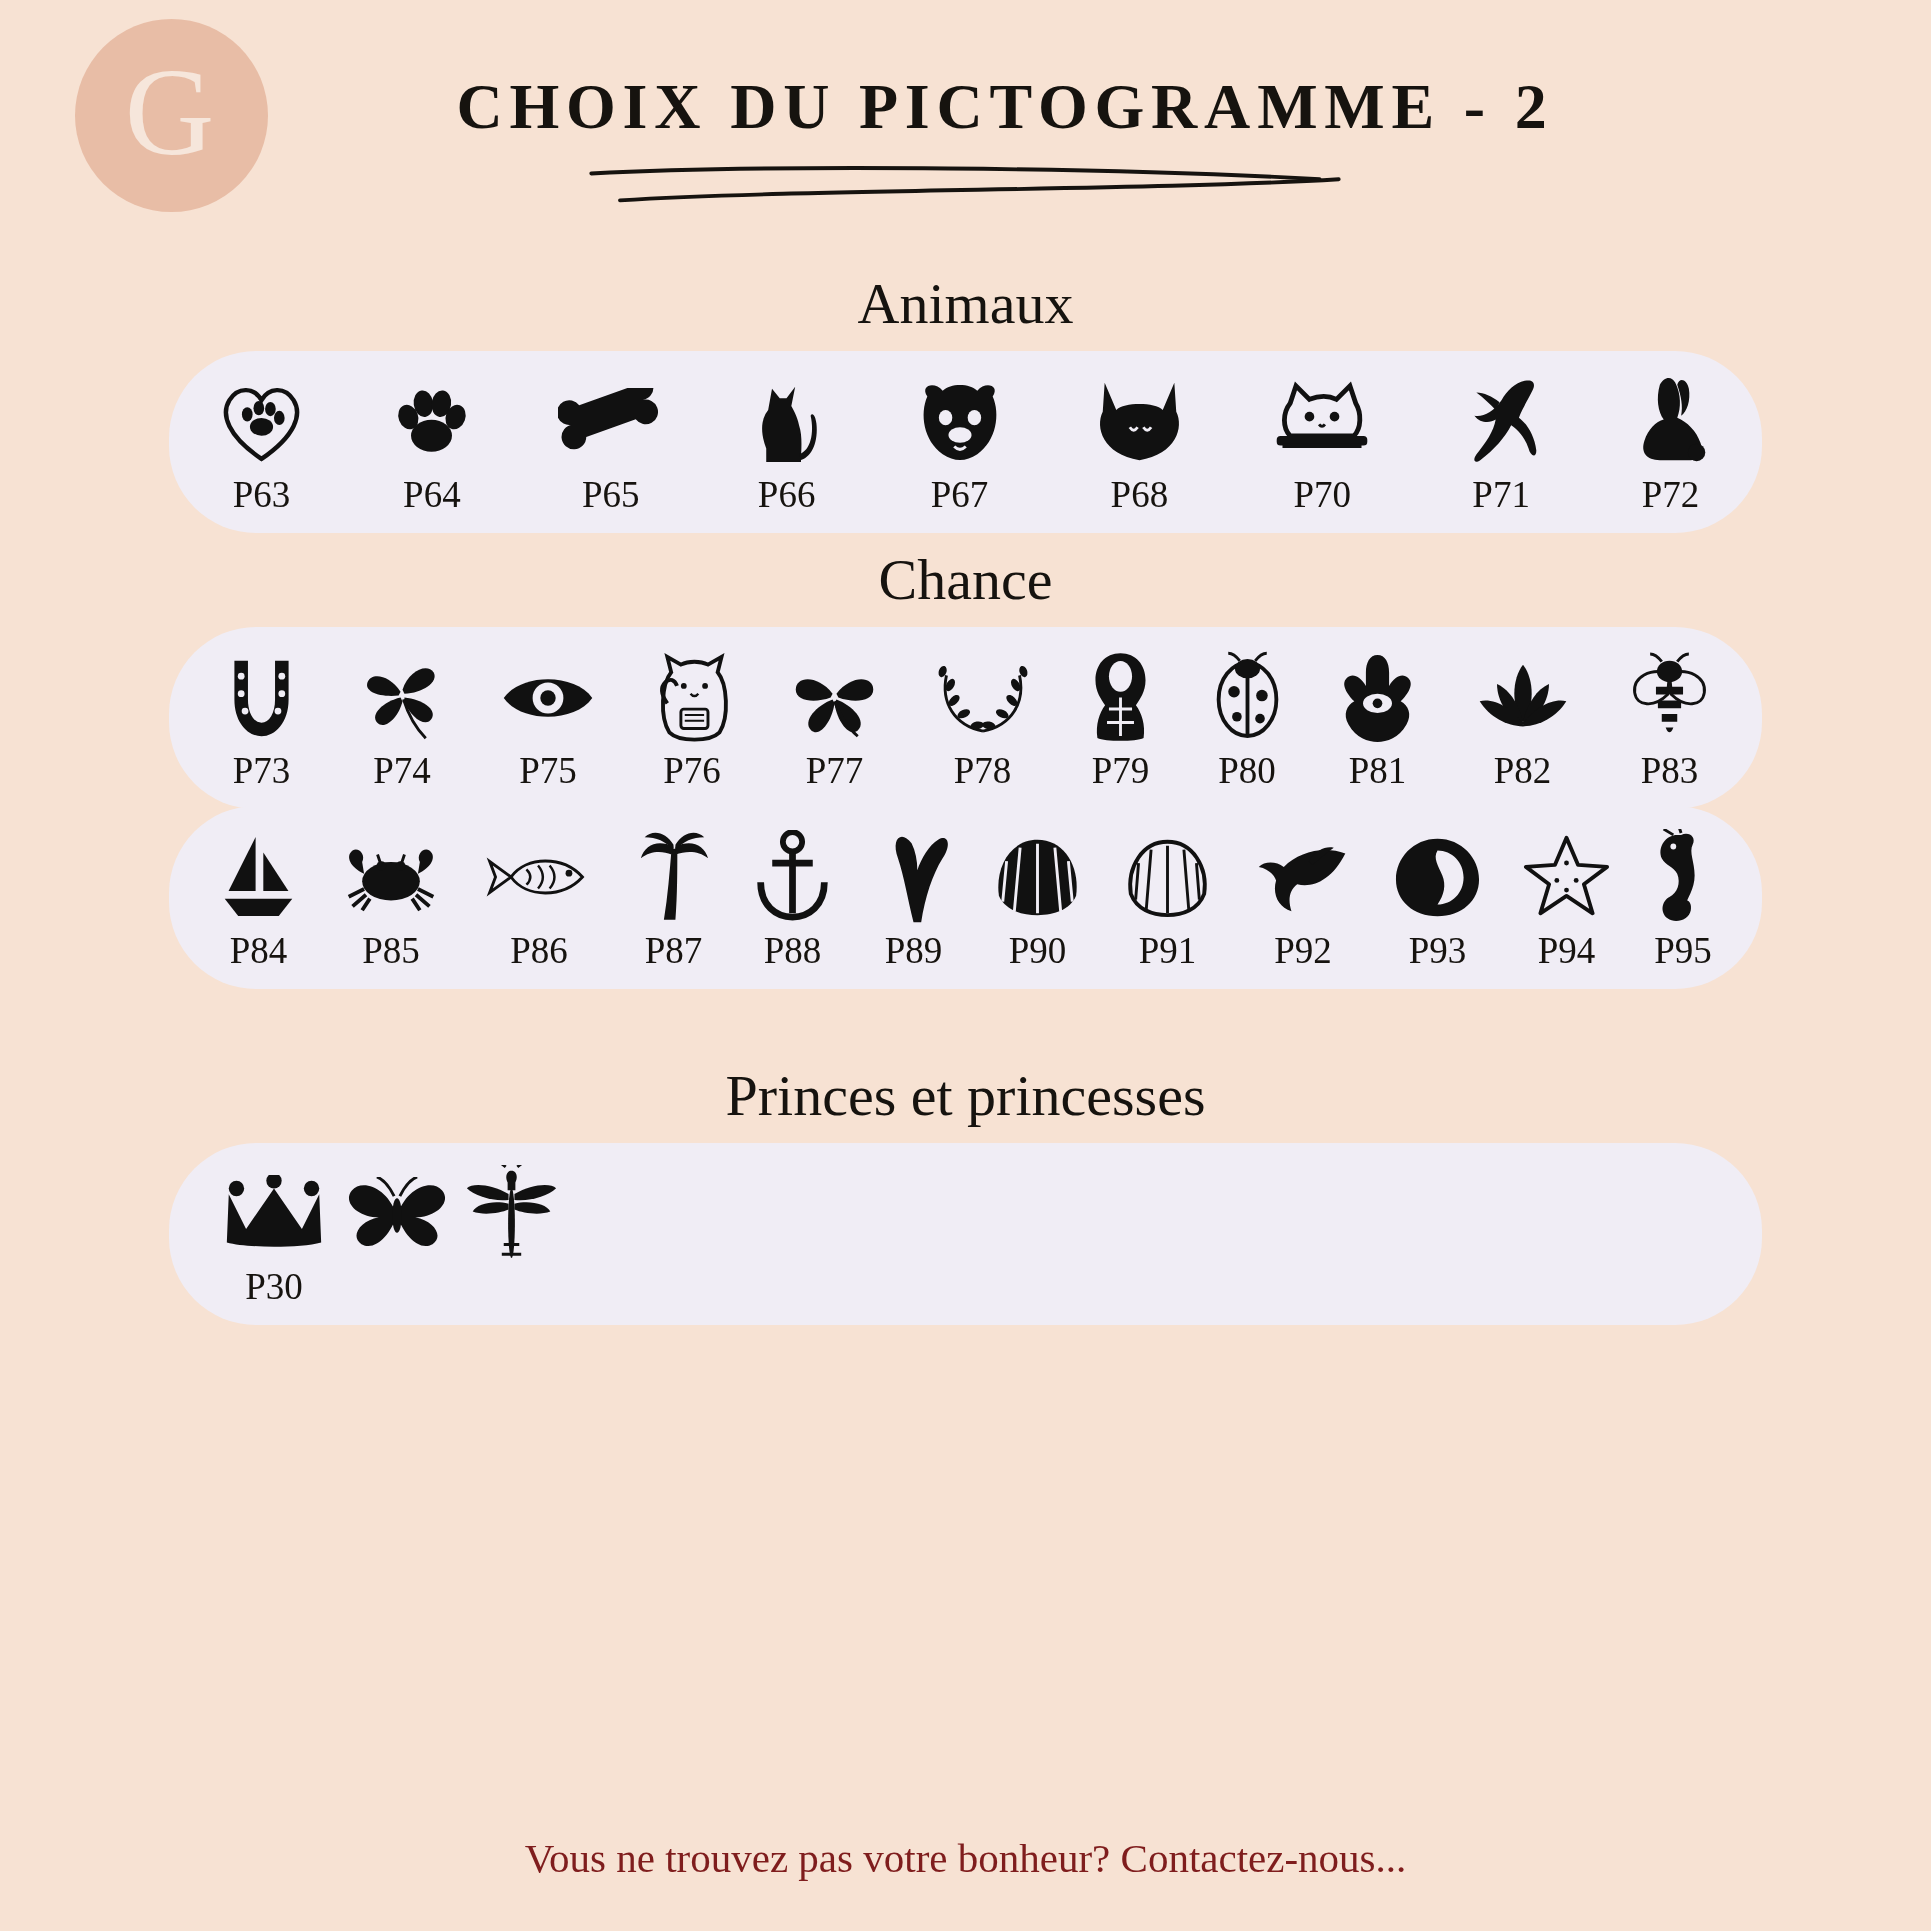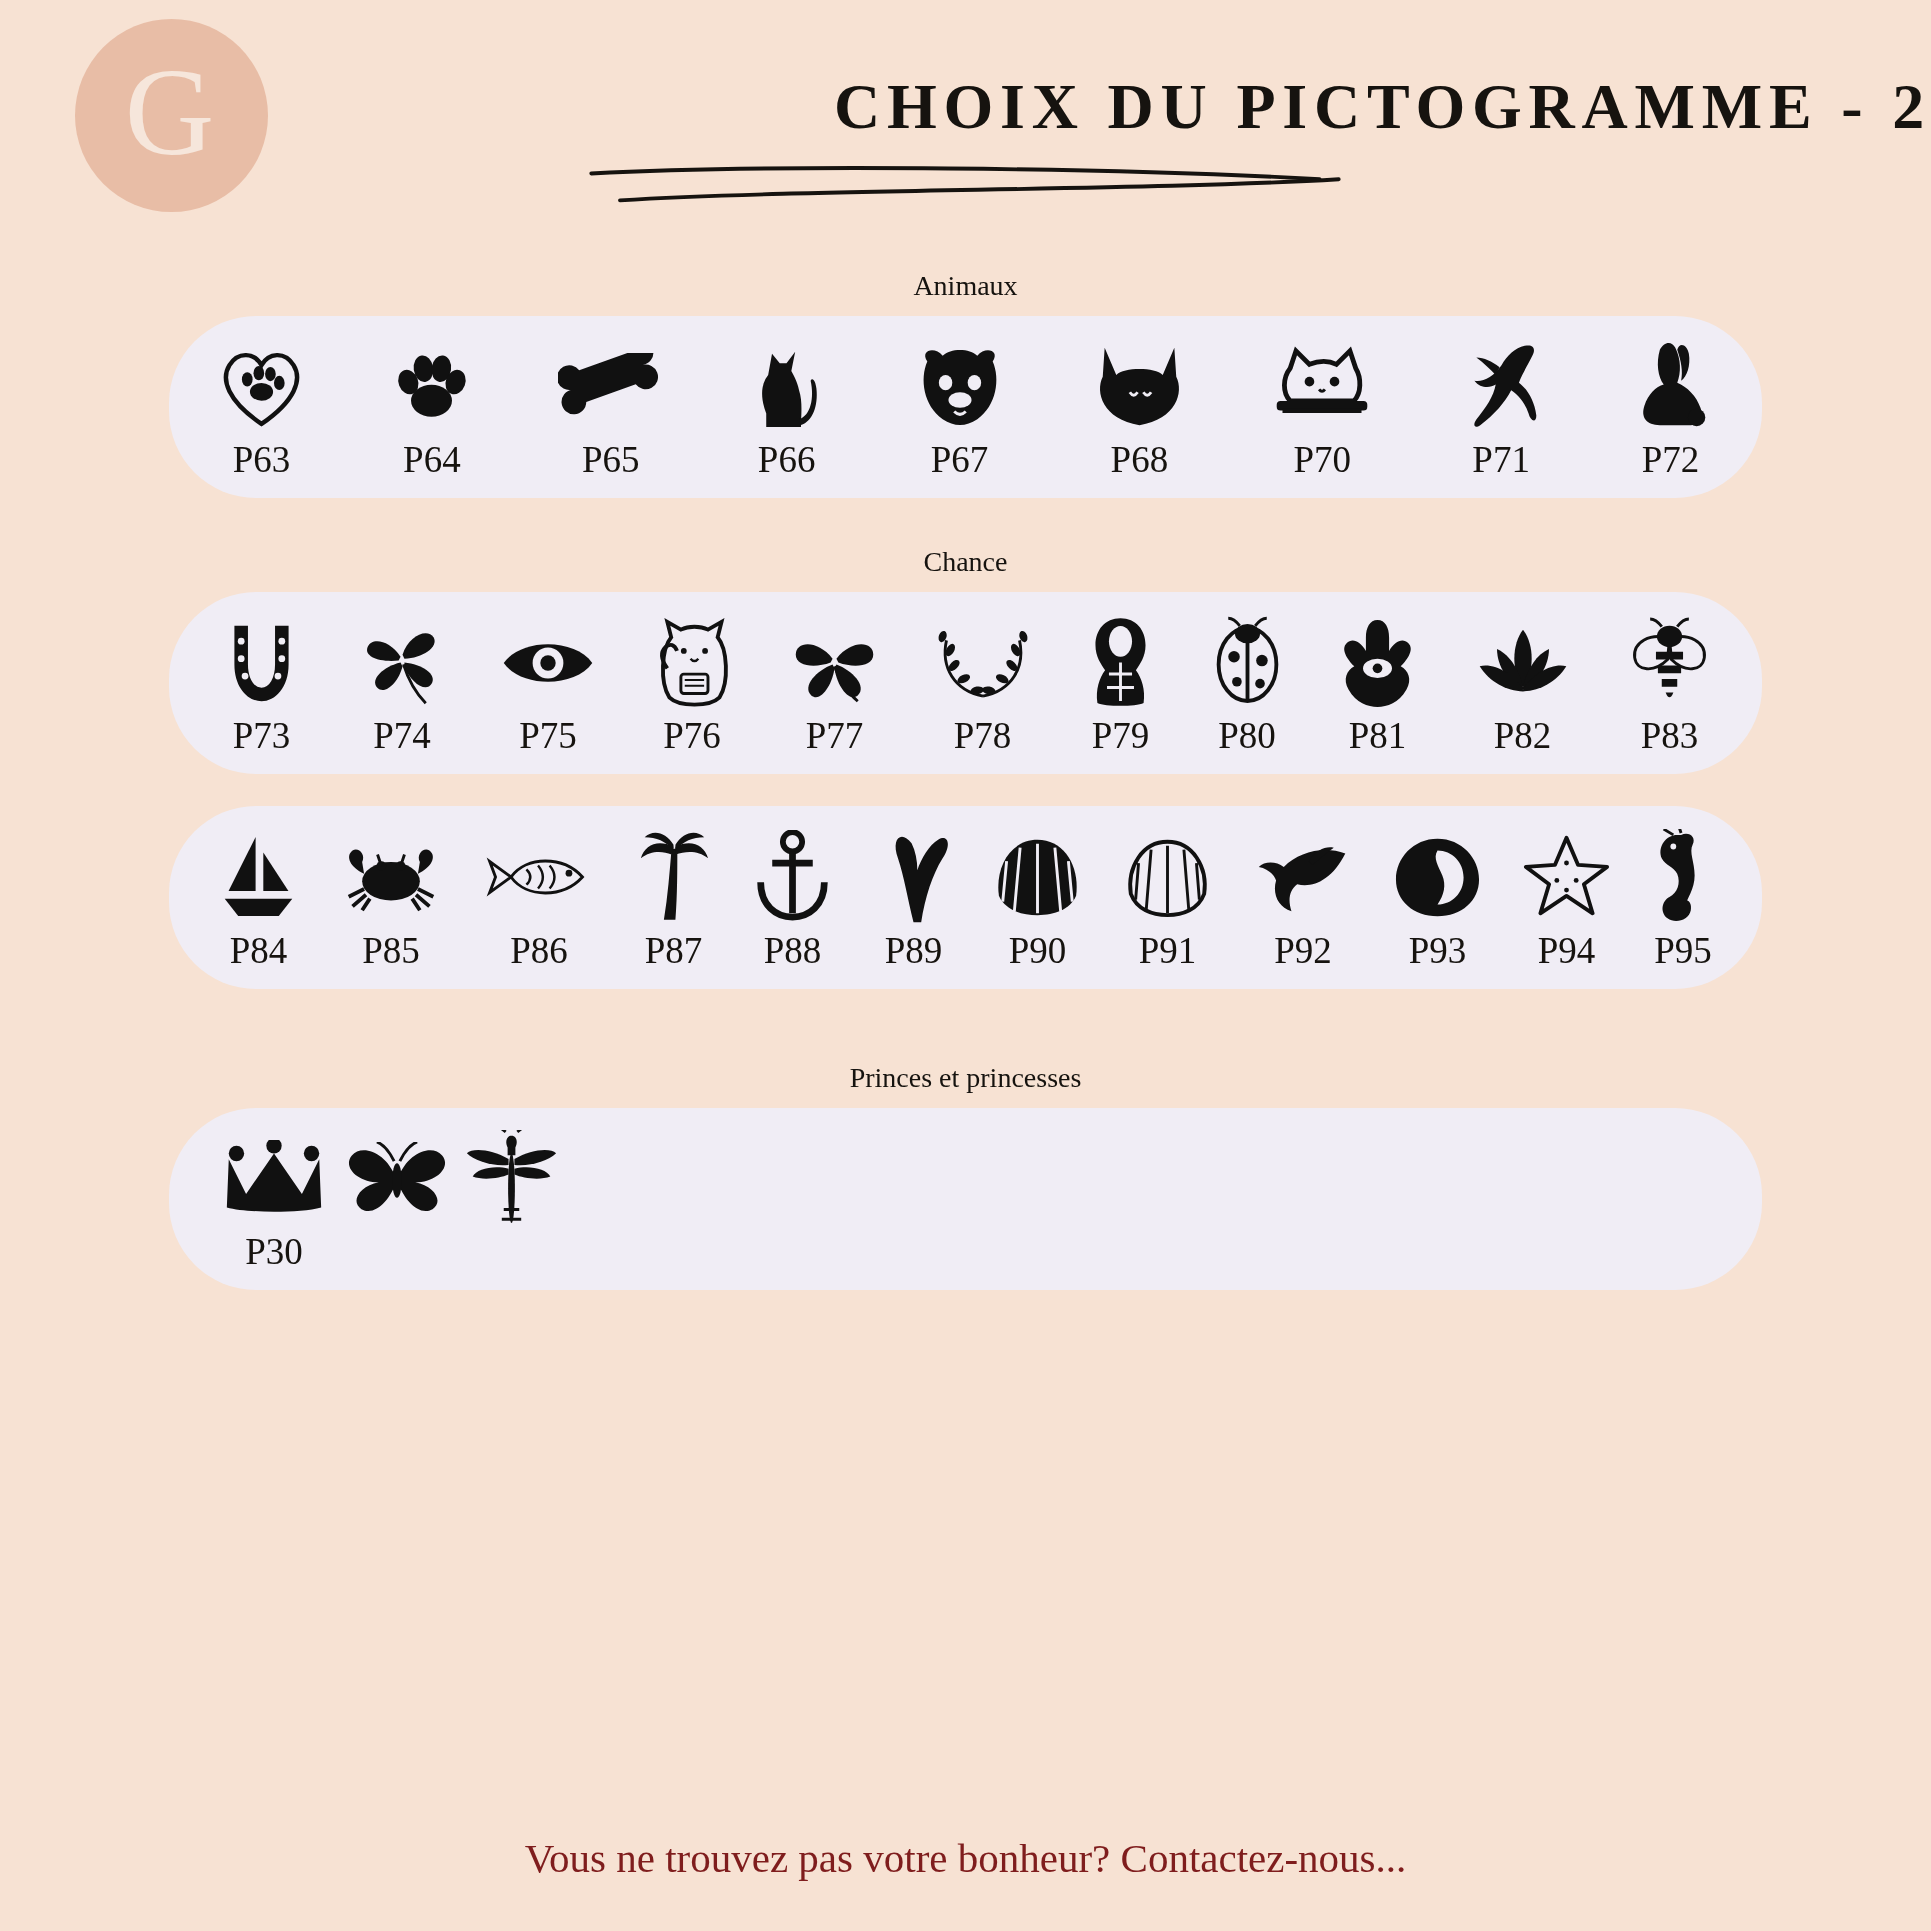--- a/index.html
+++ b/index.html
@@ -41,21 +41,21 @@
     margin-top: -5.8px;
     margin-left: -3.9px;
   }
 
   
   .title {
     position: absolute;
     left: 0;
     top: 70px;
     width: 1931px;
-    text-align: right;
+    text-align: center;
     font-family: "Liberation Serif", serif;
     font-size: 64px;
     letter-spacing: 6.8px;
     color: #16130f;
     font-weight: 700;
     padding-left: 79px;
     box-sizing: border-box;
   }
   .title-underline {
     position: absolute;
@@ -63,21 +63,21 @@
     top: 162px;
     width: 772px;
     height: 46px;
   }
 
   
   .section-title {
     width: 100%;
     text-align: center;
     font-family: "Liberation Serif", serif;
-    font-size: 28px;
+    font-size: 58px;
     color: #16130f;
     margin: 0 0 13.5px 0;
   }
 
   .section {
     position: absolute;
     left: 169px;
     width: 1593px;
   }
 

